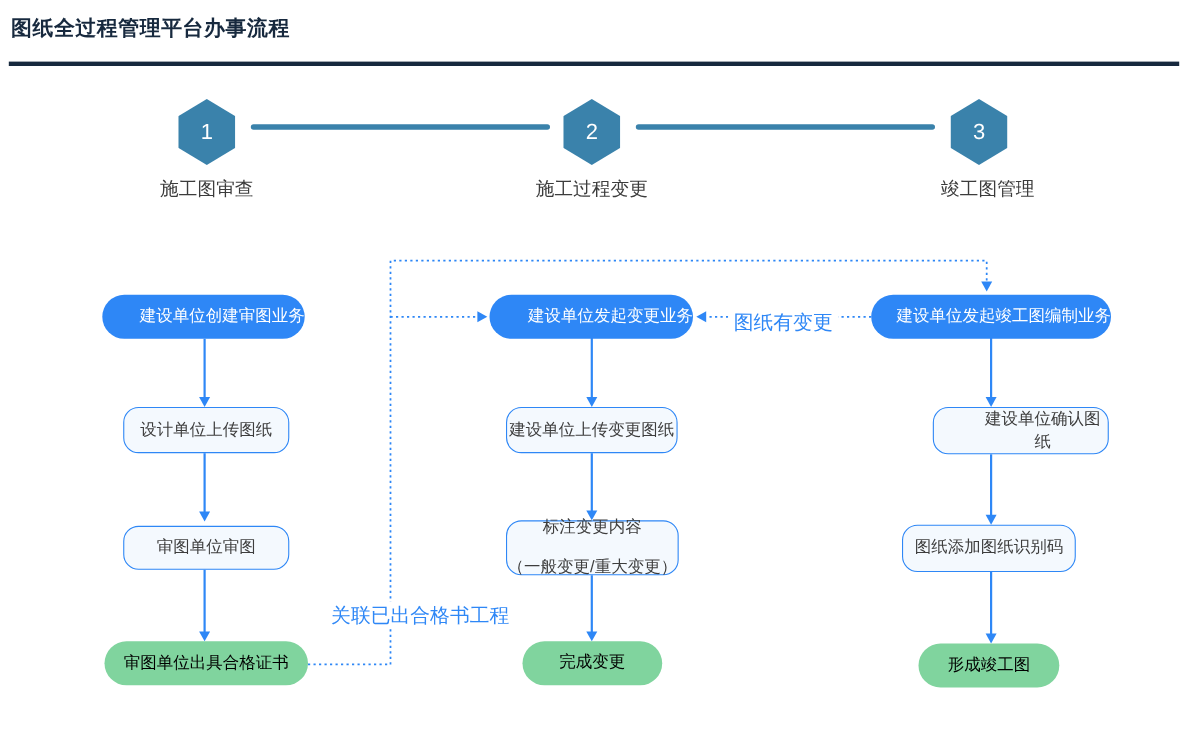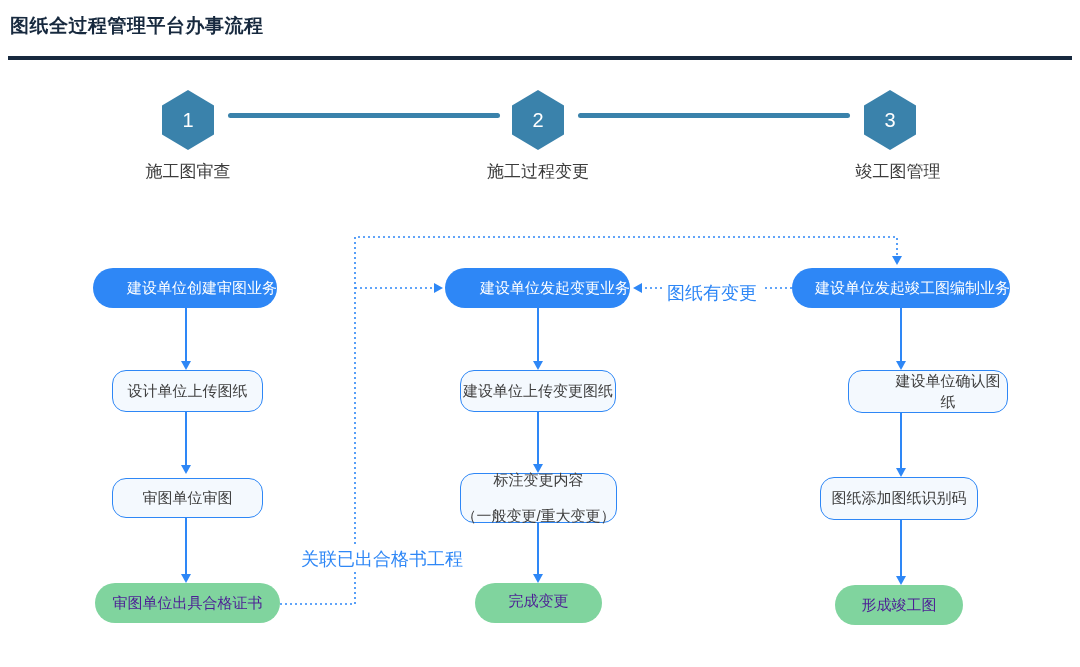--- a/index.html
+++ b/index.html
@@ -32,21 +32,21 @@
   }
   .stl1{left:88px}.stl2{left:438px}.stl3{left:798px}
   
   svg.connectors{position:absolute;left:0;top:0;z-index:1;}
   
   .node{
     position:absolute;display:flex;align-items:center;justify-content:center;
     font-size:15px;z-index:2;box-sizing:border-box;text-align:center;line-height:1.35;
   }
   .node.primary{background:#2E87F6;color:#fff;border-radius:20px;justify-content:flex-end;}
-  .node.success{background:#80D49E;color:#4c1d95;border-radius:20px;}
+  .node.success{background:#80D49E;color:#000000;border-radius:20px;}
   .node.secondary{background:#F4F9FE;border:1.5px solid #2E87F6;border-radius:14px;color:#3D3D3D;}
   .stack{display:flex;flex-direction:column;gap:16px;}
   
   .n-c1-r1{left:93px; top:268px;width:184px;height:40px;}
   .n-c1-r2{left:112px;top:370px;width:151px;height:42px;}
   .n-c1-r3{left:112px;top:478px;width:151px;height:40px;text-align:center;}
   .n-c1-r4{left:95px; top:583px;width:185px;height:40px;}
   
   .n-c2-r1{left:445px;top:268px;width:185px;height:40px;}
   .n-c2-r2{left:460px;top:370px;width:156px;height:42px;}

